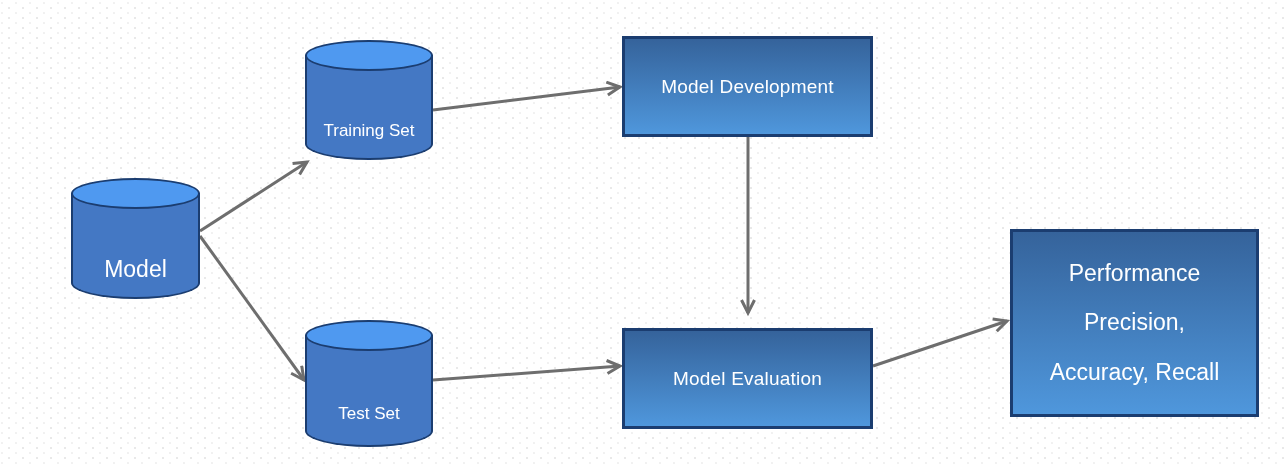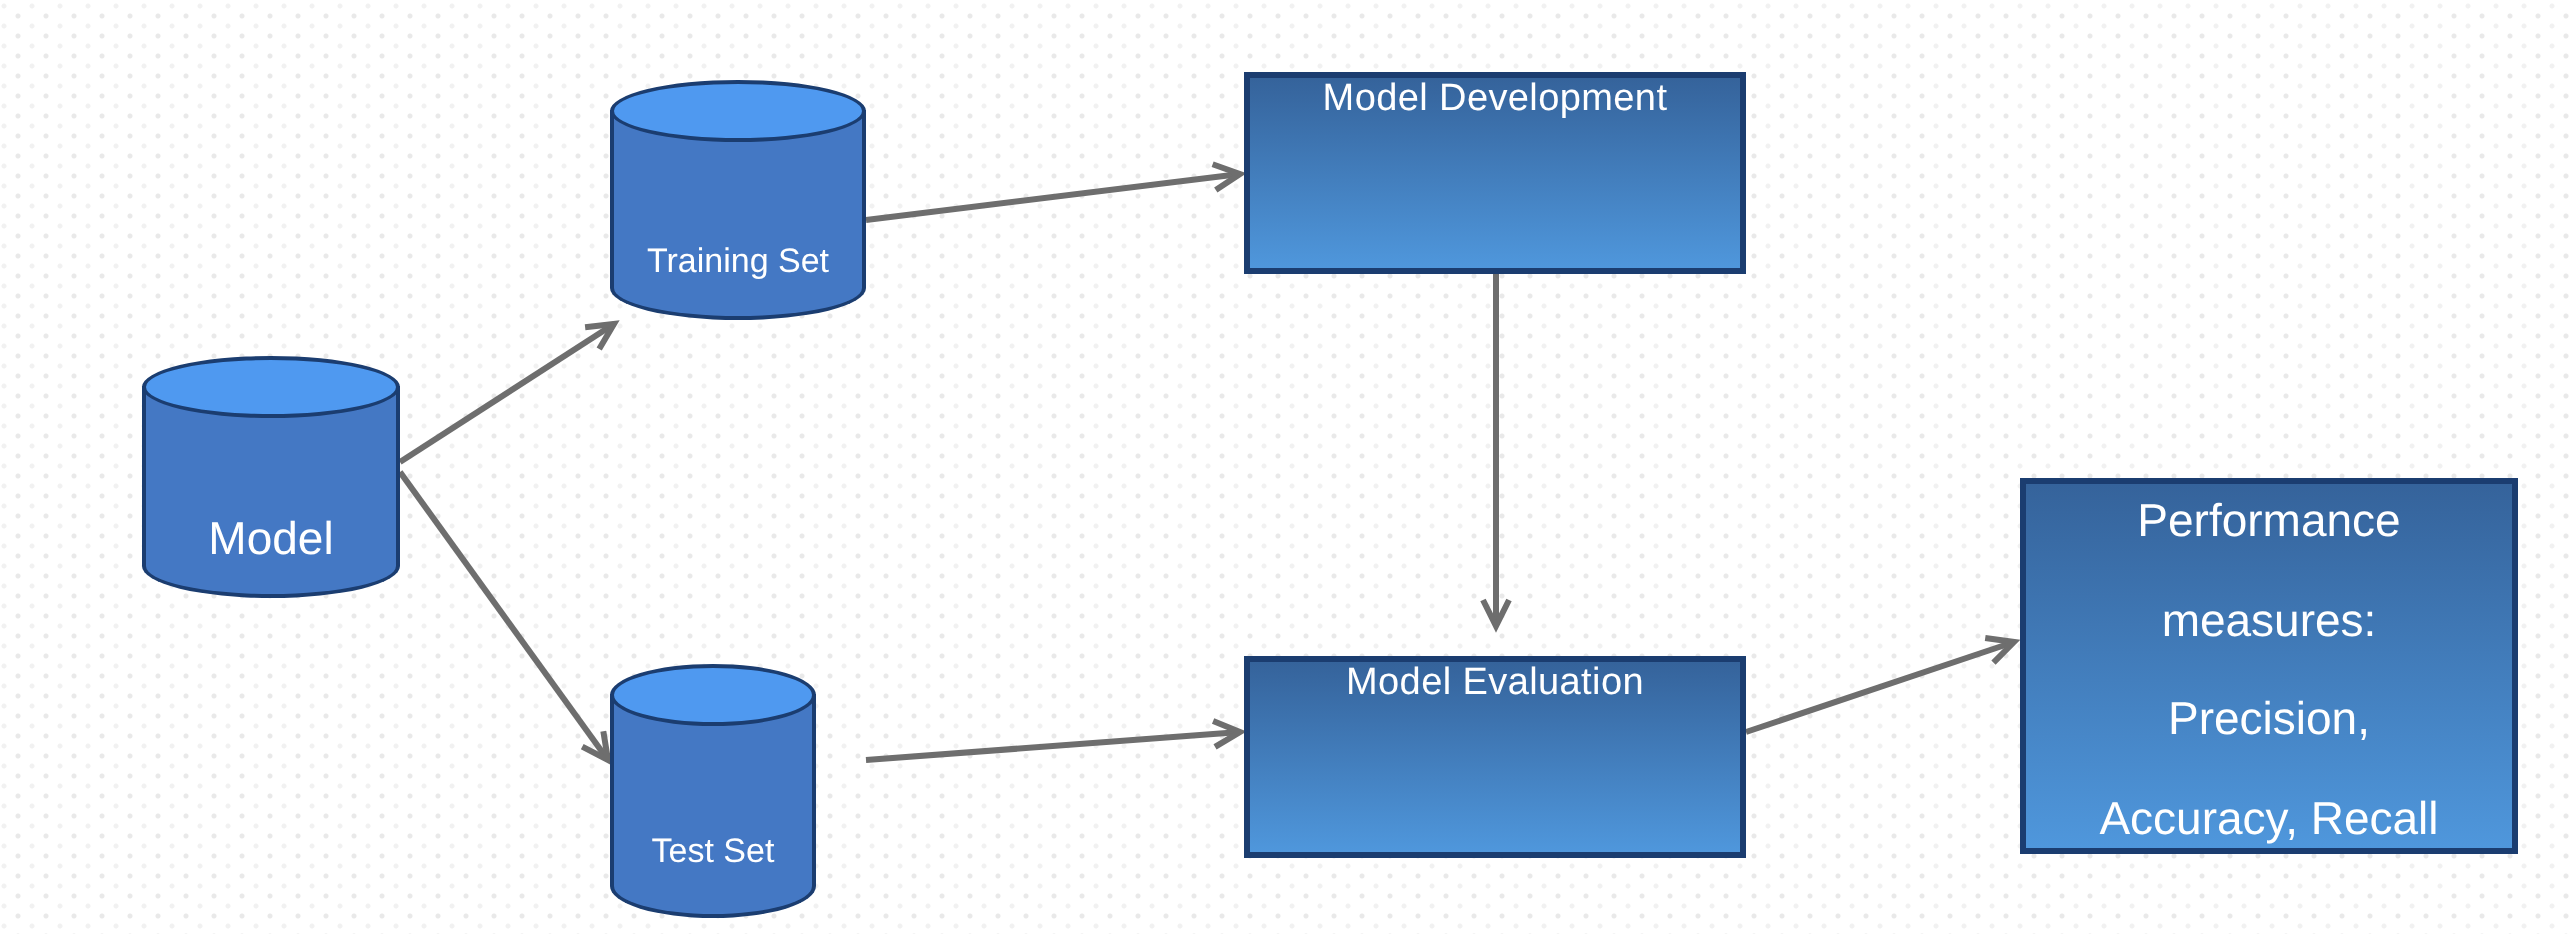--- a/index.html
+++ b/index.html
@@ -55,34 +55,34 @@
     margin-top: 34px;
   }
   .label-lg { font-size: 23px; }
   .label-md { font-size: 17px; }
 
   
   .box {
     background: linear-gradient(180deg, #35639b 0%, #4f97dc 100%);
     border: 3px solid #1b3d70;
     display: flex; flex-direction: column;
-    align-items: center; 
+    align-items: center; justify-content: center;
     color: #ffffff;
     text-align: center;
   }
   .box .box-label { font-size: 19px; letter-spacing: 0.2px; }
   .box .box-line { font-size: 23px; line-height: 37.5px; }
 
   
   #node-data       { left: 71px;  top: 178px; width: 129px; height: 121px; }
   #node-training   { left: 305px; top: 40px;  width: 128px; height: 120px; }
-  #node-test       { left: 305px; top: 332px; width: 103px; height: 127px; }
+  #node-test       { left: 305px; top: 320px; width: 128px; height: 127px; }
   #node-modeldev   { left: 622px; top: 36px;  width: 251px; height: 101px; }
   #node-modeleval  { left: 622px; top: 328px; width: 251px; height: 101px; }
-  #node-perf       { left: 1010px; top: 239px; width: 249px; height: 188px; gap: 12px; }
+  #node-perf       { left: 1010px; top: 229px; width: 249px; height: 188px; gap: 12px; }
 </style>
 </head>
 <body>
 
 <div class="canvas">
 
   <svg class="edges-layer" viewBox="0 0 1285 467">
     <defs>
       <marker id="arrowhead" markerUnits="userSpaceOnUse" markerWidth="20" markerHeight="18" refX="15" refY="8" orient="auto">
         <path d="M2,1.5 L15,8 L2,14.5" fill="none" stroke="#6e6e6e" stroke-width="3"></path>
@@ -117,18 +117,17 @@
   <div class="node box" id="node-modeldev">
     <span class="box-label">Model Development</span>
   </div>
 
   <div class="node box" id="node-modeleval">
     <span class="box-label">Model Evaluation</span>
   </div>
 
   <div class="node box" id="node-perf">
     <div class="box-line">Performance</div>
-    <div class="box-line">measures:</div>
     <div class="box-line">Precision,</div>
     <div class="box-line">Accuracy, Recall</div>
   </div>
 
 </div>
 
 </body></html>

